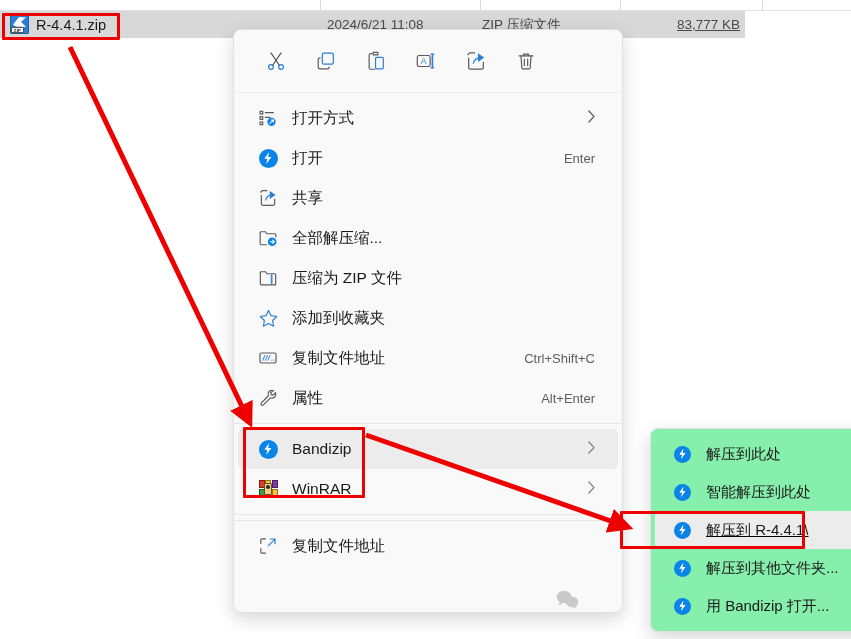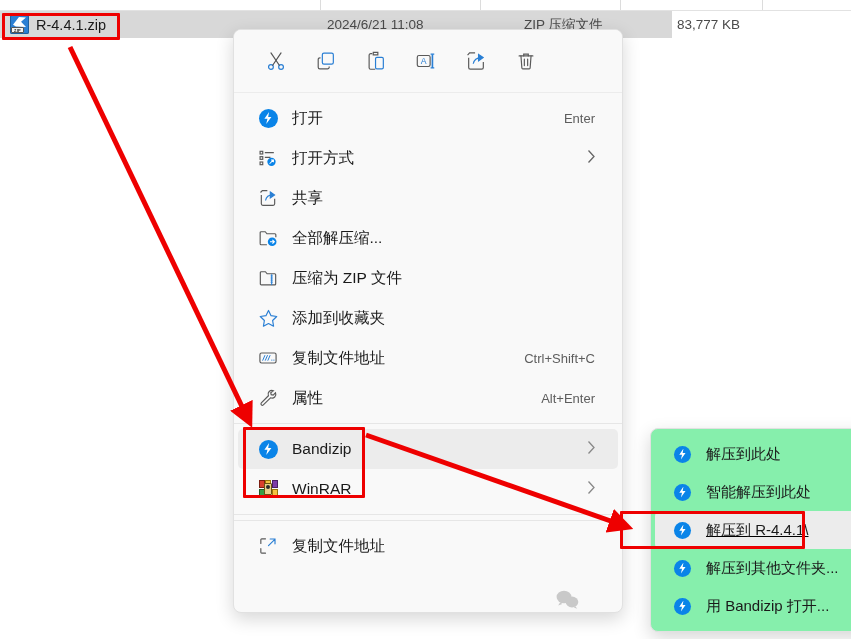--- a/index.html
+++ b/index.html
@@ -12,21 +12,21 @@
   #root { position: relative; width: 851px; height: 639px; background:#fff; }
 
   
   .explorer-header {
     position:absolute; left:0; top:0; width:851px; height:11px;
     border-bottom:1px solid #e2e2e2; background:#ffffff;
   }
   .col-div { position:absolute; top:0; width:1px; height:10px; background:#dcdcdc; }
 
   .file-row {
-    position:absolute; left:0; top:11px; width:672px; height:27px;
+    position:absolute; left:0; top:11px; width:745px; height:27px;
     background:#d8d8d8;
     display:flex; align-items:center;
   }
   .file-name-cell { position:absolute; left:10px; top:0; height:27px; display:flex; align-items:center; gap:7px; }
   .zip-icon { width:19px; height:19px; position:relative; flex:0 0 auto; }
   .zip-icon .body {
     position:absolute; inset:0; background:#2a7fd4; border-radius:2px;
     box-shadow: inset 0 0 0 1px #1e5f9e;
   }
   .zip-icon .swoosh {
@@ -37,22 +37,22 @@
   .zip-icon .tag {
     position:absolute; left:1px; bottom:1px; width:13px; height:6px;
     background:#f1f1f1; border:1px solid #555; border-radius:1px;
     font-size:4px; line-height:5px; text-align:center; color:#222; font-weight:bold;
     letter-spacing:0.2px;
   }
   .file-name-text { font-size:14.5px; color:#1a1a1a; white-space:nowrap; }
 
   .file-meta { position:absolute; font-size:13.5px; color:#4a4a4a; white-space:nowrap; top:0; height:27px; display:flex; align-items:center; }
   .file-date { left:327px; }
-  .file-type { left:524px;text-decoration:underline; }
-  .file-size { left:620px; width:120px; justify-content:flex-end; }
+  .file-type { left:482px;text-decoration:underline; }
+  .file-size { left:620px; width:120px; justify-content:flex-end;text-decoration:underline; }
 
   
   .ctx-menu {
     position:absolute; left:233px; top:29px; width:390px; height:584px;
     background:#f9f9f9; border:1px solid #e1e1e1; border-radius:8px;
     box-shadow: 0 6px 18px rgba(0,0,0,0.16);
     overflow:hidden;
   }
   .ctx-toolbar {
     height:63px; display:flex; align-items:center;
@@ -197,44 +197,44 @@
           <path d="M6.5 6.5l1 13.2a1 1 0 001 .9h7a1 1 0 001-.9l1-13.2"></path>
           <path d="M10.2 10v7M13.8 10v7"></path>
         </svg>
       </div>
     </div>
 
     <div class="ctx-list">
 
       <div class="ctx-item">
         <span class="ctx-icon">
-            <span class="bz"></span>
-          </span>
-        <span class="ctx-label">打开</span>
-        <span class="ctx-accel">Enter</span>
-      </div>
-
-      <div class="ctx-item">
-        <span class="ctx-icon">
           <svg width="20" height="20" viewBox="0 0 24 24" fill="none" stroke-width="1.4">
             <rect x="2.5" y="4" width="3.2" height="3.2" stroke="#5a5a5a"></rect>
             <rect x="2.5" y="10.4" width="3.2" height="3.2" stroke="#5a5a5a"></rect>
             <rect x="2.5" y="16.8" width="3.2" height="3.2" stroke="#5a5a5a"></rect>
             <line x1="8.2" y1="5.6" x2="19" y2="5.6" stroke="#5a5a5a"></line>
             <line x1="8.2" y1="11.2" x2="15" y2="11.2" stroke="#5a5a5a"></line>
             <circle cx="16.2" cy="16.6" r="5" fill="#0a84e8"></circle>
             <path d="M13.9 18.9l4.6-4.6M15.6 14.3h2.9v2.9" stroke="#fff" stroke-width="1.25"></path>
           </svg>
         </span>
         <span class="ctx-label">打开方式</span>
         <span class="ctx-chev">
           <svg width="9" height="15" viewBox="0 0 9 15" fill="none" stroke="#666" stroke-width="1.3">
               <path d="M1.5 1.5L7 7.5 1.5 13.5"></path>
             </svg>
         </span>
+      </div>
+
+      <div class="ctx-item">
+        <span class="ctx-icon">
+            <span class="bz"></span>
+          </span>
+        <span class="ctx-label">打开</span>
+        <span class="ctx-accel">Enter</span>
       </div>
 
       <div class="ctx-item">
         <span class="ctx-icon">
           <svg width="20" height="20" viewBox="0 0 24 24" fill="none" stroke-width="1.4">
             <path d="M4 8.5V19a1.8 1.8 0 001.8 1.8h12.4A1.8 1.8 0 0020 19v-6" stroke="#5a5a5a"></path>
             <path d="M3 5.4L5.2 3.2h6" stroke="#5a5a5a"></path>
             <path d="M9 15c1-5 4.5-6.6 8.5-6.7" stroke="#2a7fd4"></path>
             <path d="M14.8 4.8L19.8 8.3 14.8 11.8z" fill="#2a7fd4" stroke="#2a7fd4"></path>
           </svg>

